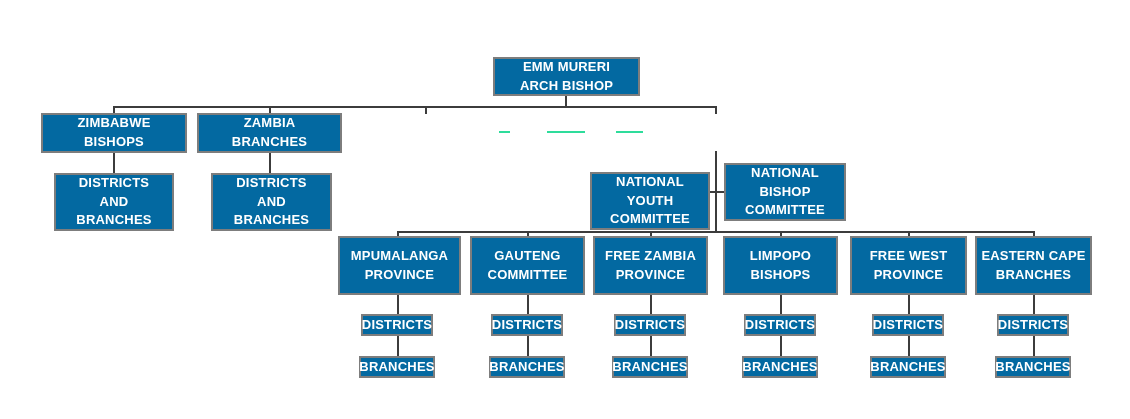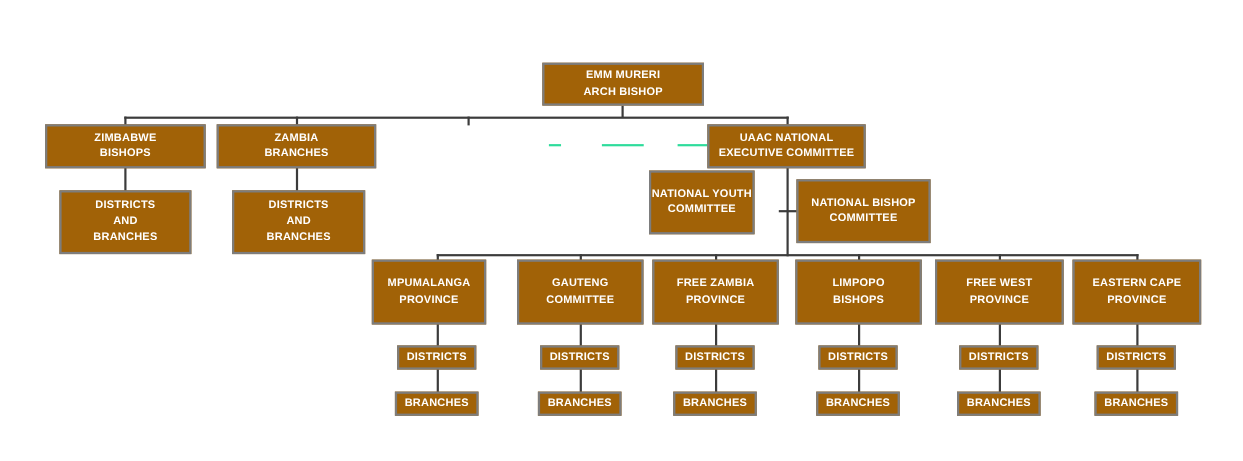--- a/index.html
+++ b/index.html
@@ -2,24 +2,24 @@
 <html><head>
 <meta charset="utf-8">
 <style>
   html,body{margin:0;padding:0;background:#ffffff;}
   .canvas{
     position:relative;width:1130px;height:419px;background:#ffffff;
     font-family:"Liberation Sans", sans-serif;overflow:hidden;
   }
   .node{
     position:absolute;box-sizing:border-box;
-    background:#a16207;border:2px solid #7d7d7d;color:#ffffff;
+    background:#0369a1;border:2px solid #7d7d7d;color:#ffffff;
     display:flex;align-items:center;justify-content:center;
     text-align:center;white-space:pre-line;
-    font-size:10px;font-weight:700;line-height:1.45;letter-spacing:.2px;
+    font-size:13px;font-weight:700;line-height:1.45;letter-spacing:.2px;
   }
   .h,.v{position:absolute;background:#3c3c3c;}
   .h{height:2px;}
   .v{width:2px;}
   .dash{
     position:absolute;height:2px;
     background:repeating-linear-gradient(90deg,#2edc9b 0 38px,transparent 38px 75px);
     background-position:-27px 0;
   }
 </style>
@@ -64,47 +64,45 @@
   <div class="v" style="left:908px;top:334px;height:23px"></div>
   <div class="v" style="left:1033px;top:334px;height:23px"></div>
 
   <div class="node" style="left:493px;top:57px;width:147px;height:39px">EMM MURERI
 ARCH BISHOP</div>
 
   <div class="node" style="left:41px;top:113px;width:146px;height:40px">ZIMBABWE
 BISHOPS</div>
   <div class="node" style="left:197px;top:113px;width:145px;height:40px">ZAMBIA
 BRANCHES</div>
-  <div class="node" style="left:643px;top:113px;width:144px;height:40px">UAAC NATIONAL
-EXECUTIVE COMMITTEE</div>
 
   <div class="node" style="left:54px;top:173px;width:120px;height:58px">DISTRICTS
 AND
 BRANCHES</div>
   <div class="node" style="left:211px;top:173px;width:121px;height:58px">DISTRICTS
 AND
 BRANCHES</div>
 
-  <div class="node" style="left:590px;top:155px;width:96px;height:58px">NATIONAL YOUTH
+  <div class="node" style="left:590px;top:172px;width:120px;height:58px">NATIONAL YOUTH
 COMMITTEE</div>
   <div class="node" style="left:724px;top:163px;width:122px;height:58px">NATIONAL BISHOP
 COMMITTEE</div>
 
-  <div class="node" style="left:338px;top:236px;width:104px;height:59px">MPUMALANGA
+  <div class="node" style="left:338px;top:236px;width:123px;height:59px">MPUMALANGA
 PROVINCE</div>
   <div class="node" style="left:470px;top:236px;width:115px;height:59px">GAUTENG
 COMMITTEE</div>
   <div class="node" style="left:593px;top:236px;width:115px;height:59px">FREE ZAMBIA
 PROVINCE</div>
   <div class="node" style="left:723px;top:236px;width:115px;height:59px">LIMPOPO
 BISHOPS</div>
   <div class="node" style="left:850px;top:236px;width:117px;height:59px">FREE WEST
 PROVINCE</div>
   <div class="node" style="left:975px;top:236px;width:117px;height:59px">EASTERN CAPE
-PROVINCE</div>
+BRANCHES</div>
 
   <div class="node" style="left:361px;top:314px;width:72px;height:22px">DISTRICTS</div>
   <div class="node" style="left:491px;top:314px;width:72px;height:22px">DISTRICTS</div>
   <div class="node" style="left:614px;top:314px;width:72px;height:22px">DISTRICTS</div>
   <div class="node" style="left:744px;top:314px;width:72px;height:22px">DISTRICTS</div>
   <div class="node" style="left:872px;top:314px;width:72px;height:22px">DISTRICTS</div>
   <div class="node" style="left:997px;top:314px;width:72px;height:22px">DISTRICTS</div>
 
   <div class="node" style="left:359px;top:356px;width:76px;height:22px">BRANCHES</div>
   <div class="node" style="left:489px;top:356px;width:76px;height:22px">BRANCHES</div>

